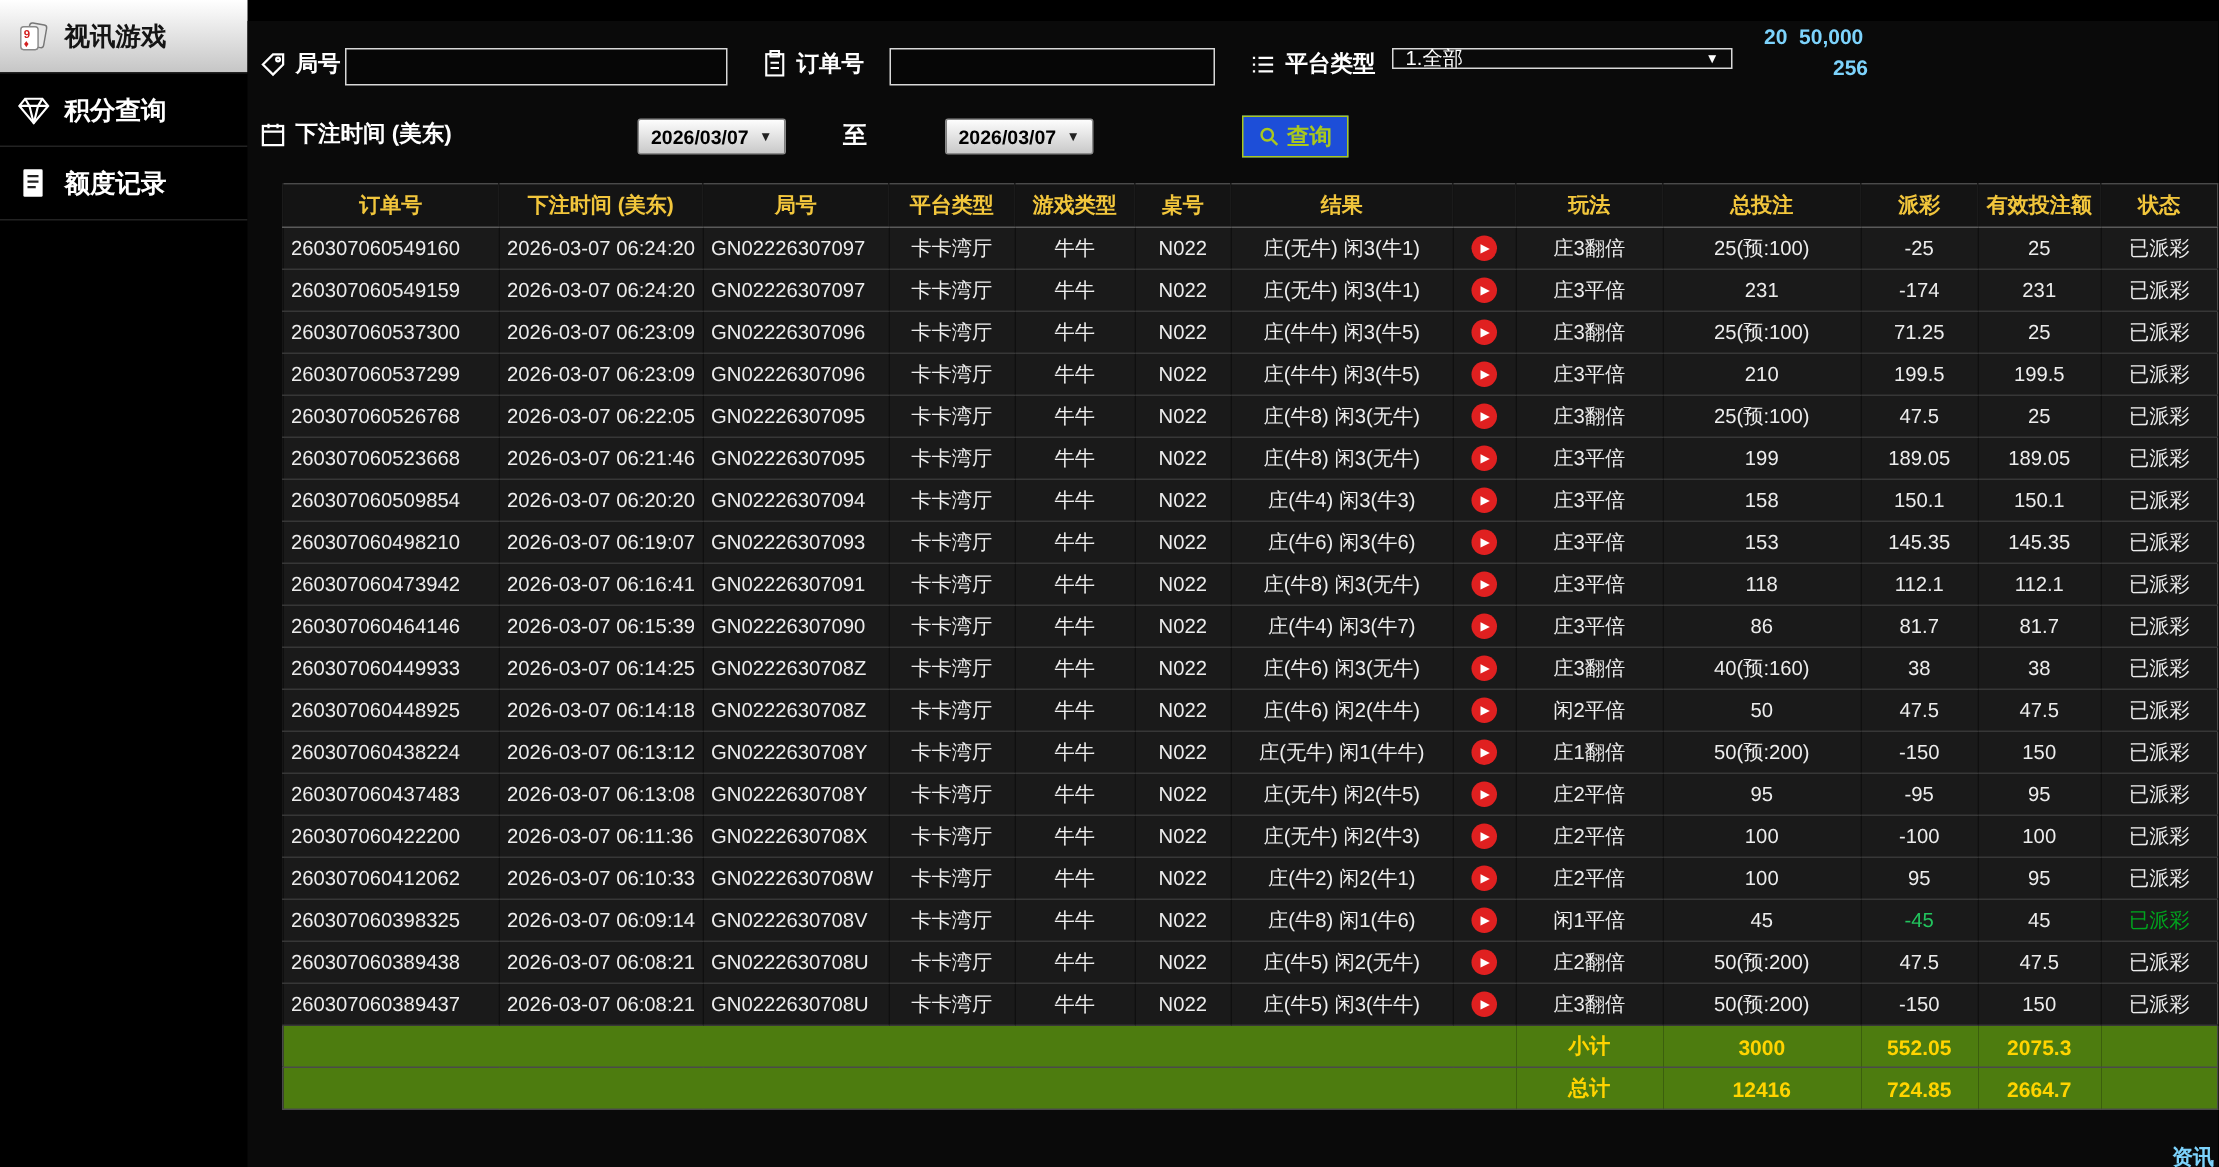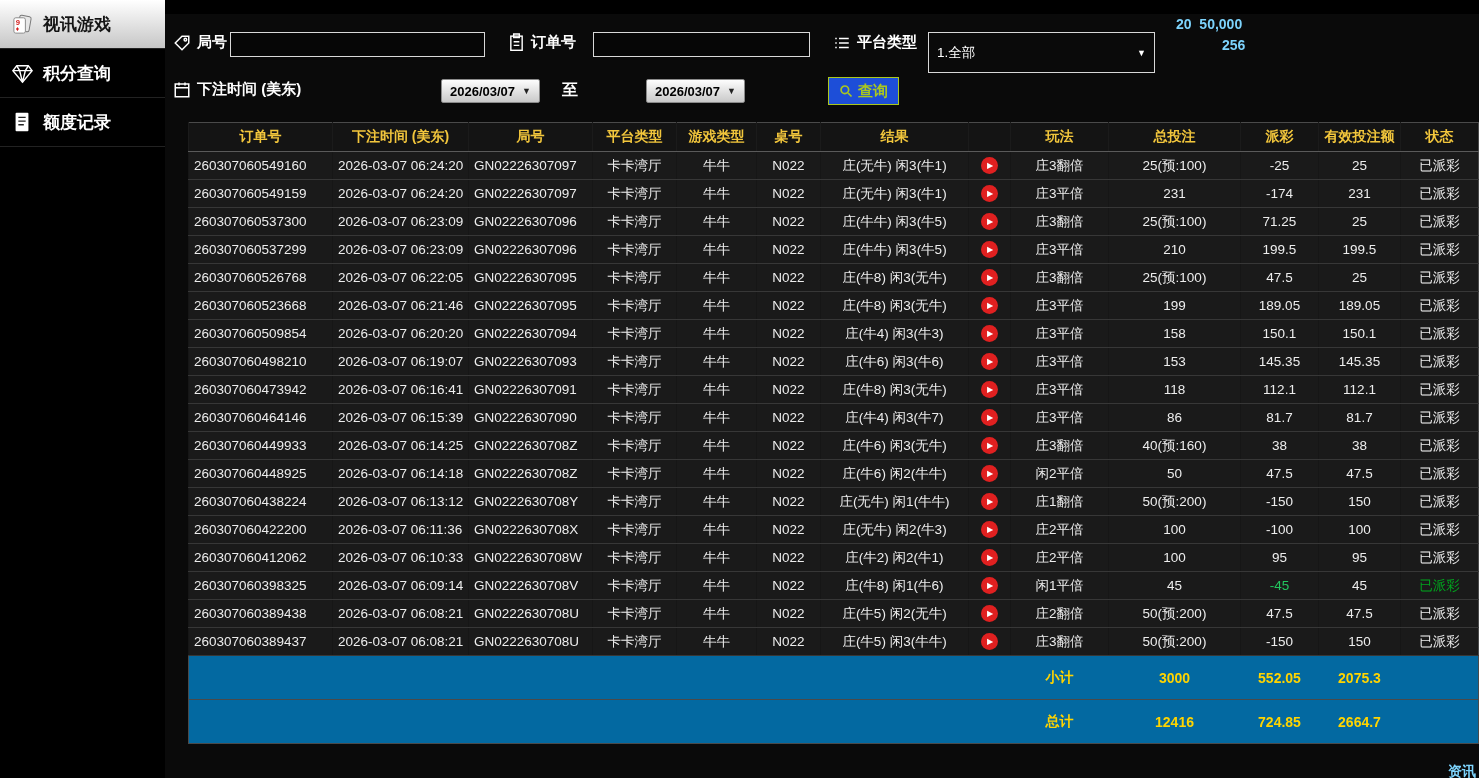--- a/index.html
+++ b/index.html
@@ -17,27 +17,27 @@
   
   .main{position:absolute;left:165px;top:14px;width:1314px;height:778px;background:#0a0a0a;}
 
   
   .filters{position:relative;height:108px;}
   .f-group{position:absolute;display:flex;align-items:center;gap:6px;color:#fff;
     font-weight:bold;font-size:15px;white-space:nowrap;}
   .f-icon{display:flex;align-items:center;}
   .f-input{position:absolute;height:25px;background:#060606;border:1px solid #d8d8d8;
     color:#fff;padding:0 6px;font-size:13px;font-family:inherit;outline:none;}
-  .platform-select{position:absolute;height:41px;display:flex;align-items:center;
+  .platform-select{position:absolute;height:14px;display:flex;align-items:center;
     justify-content:space-between;padding:0 8px;border:1px solid #d8d8d8;background:#0a0a0a;
     color:#fff;font-size:13.5px;cursor:pointer;}
   .platform-select .arrow{font-size:9px;color:#fff;}
   .date-select{position:absolute;height:24px;display:flex;align-items:center;gap:7px;
     padding:0 8px;background:linear-gradient(#fdfdfd,#c9c9c9);border:1px solid #8a8a8a;
-    border-radius:2px;color:#000;font-size:13px;font-weight:bold;cursor:pointer;font-family:inherit;margin-left:16px;}
+    border-radius:2px;color:#000;font-size:13px;font-weight:bold;cursor:pointer;font-family:inherit;}
   .date-select .arrow{font-size:9px;color:#222;}
   .search-btn{position:absolute;left:663px;top:63px;height:28px;display:flex;align-items:center;
     gap:5px;padding:0 10px;background:#1d4ed8;border:1px solid var(--search-green);
     color:var(--search-green);font-size:15px;font-weight:bold;cursor:pointer;font-family:inherit;}
 
   
   table.records{border-collapse:collapse;table-layout:fixed;width:1291px;margin-left:23px;
     font-size:13.5px;border:1px solid #4a4a4a;}
   table.records th{height:29px;color:var(--header-gold);font-size:14px;font-weight:bold;
     background:#141414;border-bottom:1px solid #5a5a5a;border-left:1px solid rgba(255,255,255,0.07);
@@ -50,22 +50,22 @@
   table.records tbody td:nth-child(3){text-align:left;padding-left:5px;}
   td.neg{color:var(--payout-negative);font-weight:bold;}
   td.pos{color:var(--payout-positive);font-weight:bold;}
   td.status{color:var(--status-green);font-weight:bold;}
   tr.selected td{background:#c6c6c6;color:#000;}
   tr.selected td.neg{color:#22c55e;}
   tr.selected td.status{color:#00a51e;}
   .play-btn{display:inline-flex;align-items:center;justify-content:center;width:17px;height:17px;
     border-radius:50%;background:var(--play-red);color:#fff;font-size:8px;cursor:pointer;
     padding-left:1px;vertical-align:middle;}
-  tfoot td{height:44px;color:var(--totals-yellow);font-weight:bold;font-size:14px;
-    background:#0369a1;text-align:center;border-top:1px solid #4a4a4a;}
+  tfoot td{height:28px;color:var(--totals-yellow);font-weight:bold;font-size:14px;
+    background:#4d7c0f;text-align:center;border-top:1px solid #4a4a4a;}
 
   
   .artifact{position:absolute;color:#7dd3fc;font-size:14px;font-weight:bold;white-space:pre;}
 </style>
 </head>
 <body>
 
 <div class="app">
 
   <aside class="sidebar">
@@ -395,20 +395,35 @@
             <td>N022</td>
             <td>庄(无牛) 闲1(牛牛)</td>
             <td><span class="play-btn">▶</span></td>
             <td>庄1翻倍</td>
             <td>50(预:200)</td>
             <td class="neg">-150</td>
             <td>150</td>
             <td class="status">已派彩</td>
           </tr>
           <tr>
+            <td>260307060437483</td>
+            <td>2026-03-07 06:13:08</td>
+            <td>GN0222630708Y</td>
+            <td>卡卡湾厅</td>
+            <td>牛牛</td>
+            <td>N022</td>
+            <td>庄(无牛) 闲2(牛5)</td>
+            <td><span class="play-btn">▶</span></td>
+            <td>庄2平倍</td>
+            <td>95</td>
+            <td class="neg">-95</td>
+            <td>95</td>
+            <td class="status">已派彩</td>
+          </tr>
+          <tr>
             <td>260307060422200</td>
             <td>2026-03-07 06:11:36</td>
             <td>GN0222630708X</td>
             <td>卡卡湾厅</td>
             <td>牛牛</td>
             <td>N022</td>
             <td>庄(无牛) 闲2(牛3)</td>
             <td><span class="play-btn">▶</span></td>
             <td>庄2平倍</td>
             <td>100</td>

